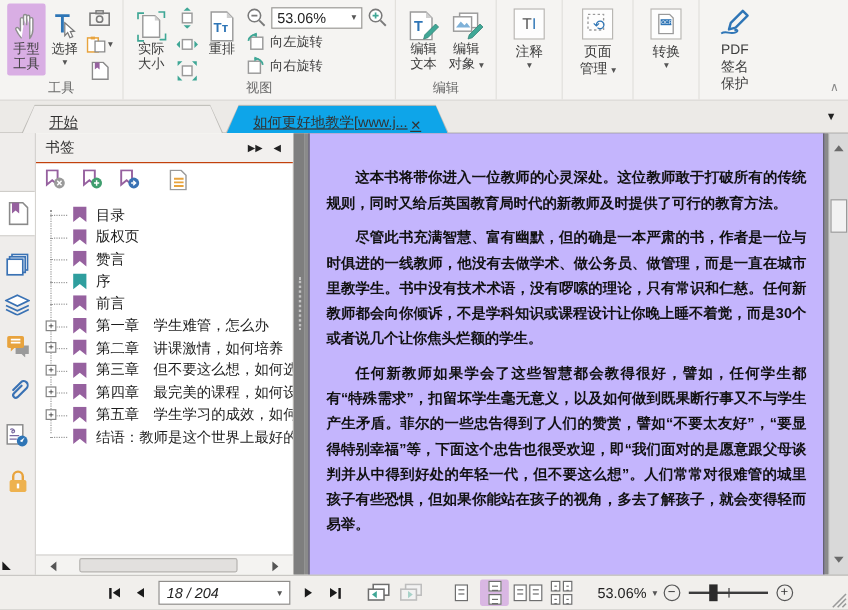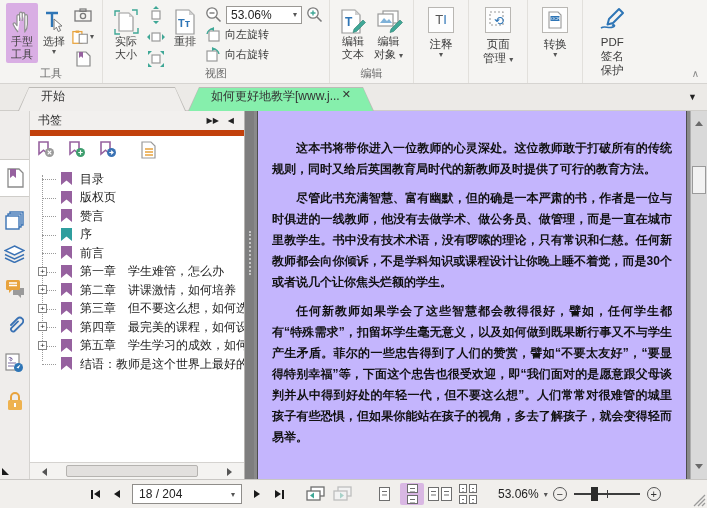--- a/index.html
+++ b/index.html
@@ -24,37 +24,37 @@
   .zcombo .val { flex:1; }
   
   .tallbtn { display:flex; flex-direction:column; align-items:center; padding:4px 8px 2px; font-size:11.5px; color:#3d3d3d; line-height:14px; text-align:center; }
   .iconbox { width:26px; height:26px; border:1px solid #b9b7b3; background:#fdfdfd; display:flex; align-items:center; justify-content:center; margin-bottom:4px; }
   .ribbon-collapse { position:absolute; right:8px; bottom:4px; font-size:10px; color:#8a8a8a; }
 
   
   .tabbar { position:absolute; top:84px; left:0; right:0; height:27px; background:#eceae7; border-bottom:1px solid #cfcdc9; }
   .tab { position:absolute; top:3px; bottom:-1px; }
   .tab-outer { position:absolute; inset:0; clip-path:polygon(11px 0, calc(100% - 11px) 0, 100% 100%, 0 100%); background:#bdbbb7; }
-  .tab-inner { position:absolute; inset:1px 1px 0 1px; clip-path:polygon(10px 0, calc(100% - 10px) 0, 100% 100%, 0 100%); background:#f0eeec; display:flex; align-items:flex-start; padding:0 22px; font-size:12px; color:#333; }
-  .tab.active .tab-inner { background:#86efac; }
+  .tab-inner { position:absolute; inset:1px 1px 0 1px; clip-path:polygon(10px 0, calc(100% - 10px) 0, 100% 100%, 0 100%); background:#f0eeec; display:flex; align-items:flex-end; padding:0 22px; font-size:12px; color:#333;text-decoration:underline; }
+  .tab.active .tab-inner { background:#0ea5e9; }
   .tab .close { margin-left:auto; font-size:11px; color:#333; }
   .tabmenu { position:absolute; right:10px; top:8px; font-size:9px; color:#222; }
 
   
   .main { position:absolute; top:111px; bottom:29px; left:0; right:0; display:flex; }
 
   
   .iconstrip { width:30px; background:#efedeb; border-right:1px solid #d5d3d0; position:relative; flex:none; }
   .strip-tab { position:absolute; left:0; right:0; top:48px; height:38px; background:#fff; border-top:1px solid #cfcdc9; border-bottom:1px solid #cfcdc9; display:flex; align-items:center; justify-content:center; }
   .strip-ic { position:absolute; left:0; right:0; display:flex; justify-content:center; }
   .strip-corner { position:absolute; left:2px; bottom:4px; width:0; height:0; border-left:7px solid #1a1a1a; border-top:7px solid transparent; }
 
   
   .panel { width:215px; background:#fff; border-right:1px solid #b5b3b0; display:flex; flex-direction:column; flex:none; }
-  .panel-header { height:25px; background:#f2f0ee; border-bottom:6px solid #c2410c; display:flex; align-items:center; padding:0 10px 0 8px; font-size:12px; color:#333; }
+  .panel-header { height:25px; background:#f2f0ee; border-bottom:1px solid #c2410c; display:flex; align-items:center; padding:0 10px 0 8px; font-size:12px; color:#333; }
   .panel-header .ph-icons { margin-left:auto; display:flex; gap:9px; font-size:8px; color:#222; }
   .panel-toolbar { height:27px; display:flex; align-items:center; gap:14px; padding-left:8px; }
   .panel-toolbar .pt-last { margin-left:10px; }
   .tree { flex:1; position:relative; padding-top:7px; font-size:12px; color:#1c1c1c; overflow:hidden;text-decoration:underline; }
   .tree::before { content:""; position:absolute; left:12px; top:12px; height:186px; border-left:1px dotted #9a9a9a; }
   .trow { position:relative; height:18.5px; display:flex; align-items:center; white-space:nowrap; overflow:hidden; }
   .trow::before { content:""; position:absolute; left:12px; top:50%; width:14px; border-top:1px dotted #9a9a9a; }
   .plusbox { position:absolute; left:8px; top:50%; margin-top:-5px; width:9px; height:9px; background:#fff; border:1px solid #848484; font-size:8px; line-height:7px; text-align:center; color:#222; z-index:2; }
   .bmicon { position:absolute; left:30px; top:2px; z-index:1; }
   .tlabel { position:absolute; left:50px; }
@@ -80,21 +80,21 @@
 
   
   .statusbar { position:absolute; bottom:0; left:0; right:0; height:29px; background:#f1efec; border-top:1px solid #c9c7c4; display:flex; align-items:center; font-size:12px; color:#222; }
   .sb-spacer { width:84px; flex:none; }
   .navbtn { width:22px; height:20px; display:flex; align-items:center; justify-content:center; gap:1px; }
   .tri { width:0; height:0; border:4.5px solid transparent; }
   .tri.l { border-right:6px solid #1a1a1a; border-left:none; }
   .tri.r { border-left:6px solid #1a1a1a; border-right:none; }
   .vbar { width:2px; height:9px; background:#1a1a1a; }
   .pagebox { width:110px; height:20px; background:#fff; border:1px solid #8f8d8a; display:flex; align-items:center; padding:0 6px; margin:0 4px; }
-  .pagebox .val { flex:1; }
+  .pagebox .val { flex:1;font-style:italic; }
   .pagebox .dd { font-size:8px; color:#555; }
   .viewhist { display:flex; gap:8px; margin-left:16px; }
   .layouts { display:flex; gap:4px; margin-left:20px; }
   .laybtn { width:24px; height:22px; display:flex; align-items:center; justify-content:center; border-radius:2px; }
   .laybtn.active { background:#d9b7e3; }
   .pageicon { width:11px; height:14px; border:1.5px solid #6e6e6e; background:#fff; position:relative; }
   .pageicon::before { content:""; position:absolute; left:2px; right:2px; top:3px; border-top:1.5px solid #6e6e6e; box-shadow:0 3.5px 0 #6e6e6e; }
   .pageicon.half { height:9px; }
   .dualcol { display:flex; flex-direction:column; gap:2px; }
   .dualrow { display:flex; gap:2px; }

